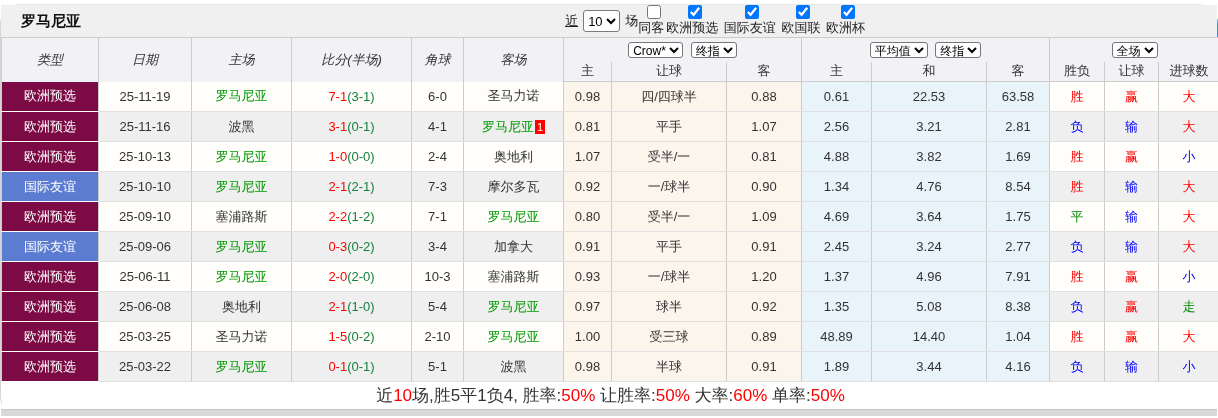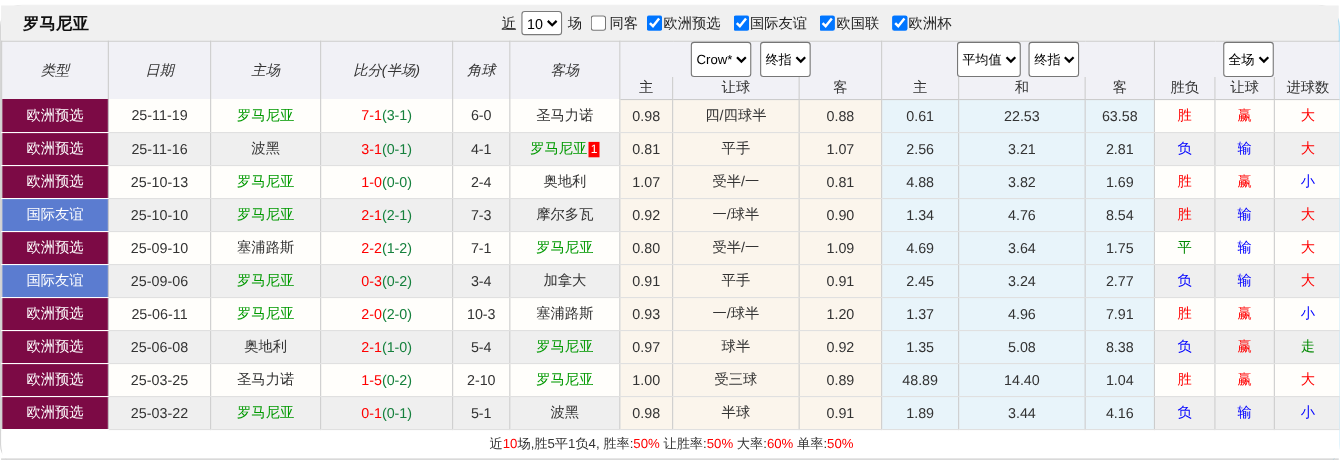--- a/index.html
+++ b/index.html
@@ -6,49 +6,49 @@
   html,body { background:#fff; font-family:"Liberation Sans","DejaVu Sans",sans-serif; }
   .stage { width:1218px; height:418px; overflow:hidden; background:#fff; }
   .panel { margin-top:4px; border-left:1px solid #d5d5d5; border-right:1px solid #0ea5e9; border-top:1px solid #e5e5e5;border-radius:20px; }
 
   
   .titlebar { height:32px; background:#f0f0f0; display:flex; align-items:center; padding:0 350px 0 20px; justify-content:space-between; }
   .title { font-size:15px; font-weight:bold; color:#111; }
   .tb-controls { display:flex; align-items:center; font-size:13px; color:#222; white-space:nowrap; }
   .tb-controls .lnk { text-decoration:underline; margin-right:5px; }
   .tb-controls select { height:22px; font-size:13px; border:1px solid #7a7a7a; background:#fff; border-radius:3px; margin-right:5px; }
-  .tb-controls label { margin-right:2px; display:inline-flex; align-items:center; }
+  .tb-controls label { margin-right:2px; display:inline-flex; align-items:center;flex-direction:column; }
   .tb-controls input[type=checkbox] { width:14px; height:14px; margin:0 3px 0 8px; }
   .tb-controls .filters input[type=checkbox] { margin:0 1px 0 6px; }
 
   
   table { border-collapse:collapse; width:1218px; table-layout:fixed; }
   thead th { background:#f1f1f6; border:1px solid #ccc; font-weight:normal; font-size:13px; color:#333; }
   thead tr.selrow th { height:24px; border-bottom:none; }
   thead tr.subrow th { height:20px; border-top:none; }
   thead th.stat { height:44px;font-style:italic; }
-  thead select { font-size:12px; height:32px; border:1px solid #767676; background:#fff; border-radius:3px; margin:0 2px; }
+  thead select { font-size:12px; height:16px; border:1px solid #767676; background:#fff; border-radius:3px; margin:0 2px; }
   tbody td { height:30px; text-align:center; font-size:13px; color:#333;
              border-right:1px solid #ccc; border-left:1px solid #ccc; border-bottom:1px solid #e0e0e0; background:#fffefb; }
   tbody tr:nth-child(even) td { background:#efefef; }
   tbody td.lg { color:#fff; border-bottom:1px solid #fff; }
   td.lg-qual { background:#7c0a45 !important; }
   td.lg-friendly { background:#5b7cd0 !important; }
   tbody td.asian, tbody tr:nth-child(even) td.asian { background:#fbf5ec; }
   tbody td.euro,  tbody tr:nth-child(even) td.euro  { background:#e8f4fa; }
   td.team.self { color:var(--self-green,#090); }
   .sf { color:var(--score-red,#f00); }
   .sh { color:#15803d; }
   .num-badge { display:inline-block; background:#f00; color:#fff; font-size:11px; line-height:14px; padding:0 2px; margin-left:1px; }
   .c-win  { color:var(--win-red,#f00); }
   .c-lose { color:var(--lose-blue,#00f); }
   .c-draw { color:var(--draw-green,#090); }
 
   
-  tfoot td { height:27px; text-align:center; font-size:12px; color:#333; background:#fff; border-top:1px solid #ccc; }
+  tfoot td { height:27px; text-align:center; font-size:17px; color:#333; background:#fff; border-top:1px solid #ccc; }
   tfoot .seg-r { color:#f00; }
   .bottom-strip { height:7px; background:#d9d9d9; border-top:1px solid #c6c6c6; }
 </style>
 </head>
 <body>
 
 <div class="stage">
   <div class="panel">
 
     <div class="titlebar">

